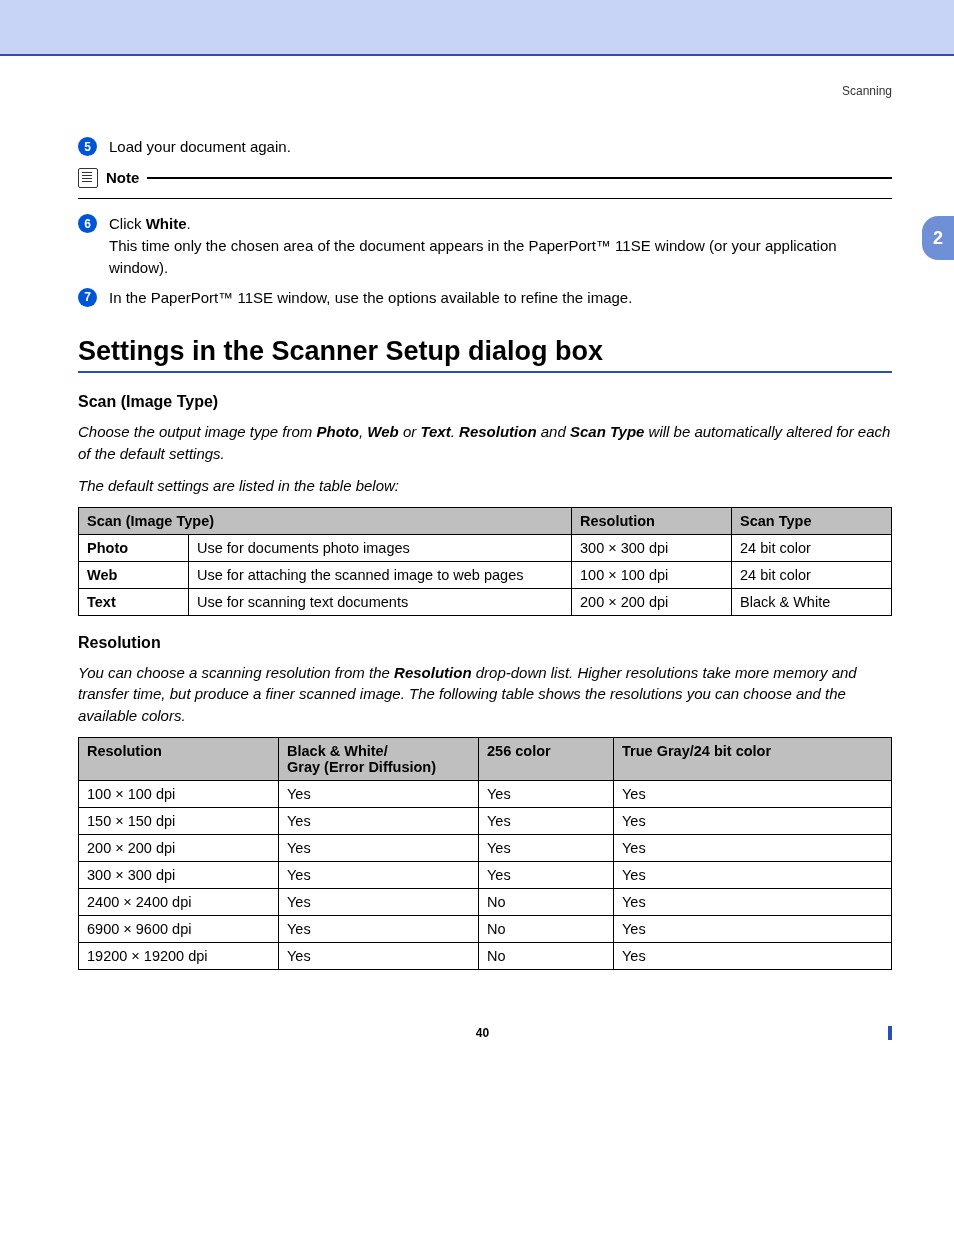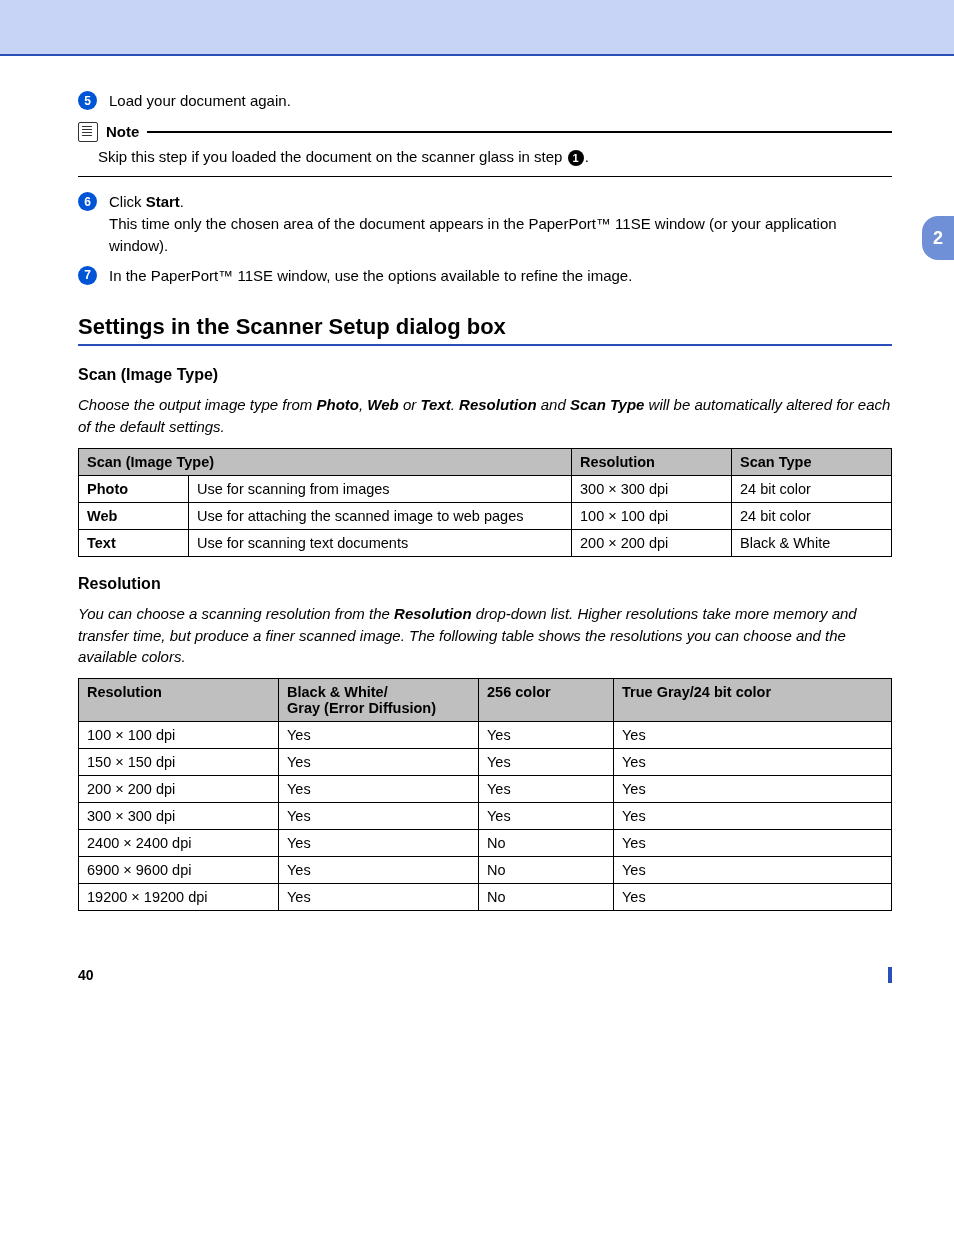--- a/index.html
+++ b/index.html
@@ -101,21 +101,21 @@
   }
   .note-label { font-weight: bold; }
   .note-rule {
     flex: 1;
     height: 1.5px;
     background: #000;
   }
   .note-body { margin: 6px 0 4px 20px; }
   .note-bottom-rule { height: 1.5px; background: #000; margin-left: 0; margin-top: 10px; }
   h2.section {
-    font-size: 22px;
+    font-size: 27px;
     font-weight: bold;
     margin: 28px 0 4px 0;
   }
   .section-rule {
     height: 2px;
     background: #2a4fb8;
     margin-bottom: 20px;
   }
   h3.subsection {
     font-size: 16px;
@@ -135,88 +135,87 @@
     text-align: left;
     font-size: 14.5px;
     vertical-align: top;
   }
   table.data th {
     background: #bfbfbf;
     font-weight: bold;
   }
   table.data td.row-head { font-weight: bold; }
   .page-num {
-    text-align: left;
-    font-weight: bold;
-    font-size: 14px;
+    text-align: center;
+    font-weight: bold;
+    font-size: 12px;
     margin-top: 56px;
     padding-right: 1px;
     border-right: 4px solid #2a4fb8;
   }
 </style>
 </head>
 <body>
 
 <div class="top-band"></div>
 
 <div class="page-body">
 
+  <div class="doc-header-right">Scanning</div>
 
   <div class="side-tab">2</div>
 
   <div class="step-row">
     <span class="step-num">5</span>
     <div class="step-text">Load your document again.</div>
   </div>
 
   <div class="note-block">
     <div class="note-head">
       <span class="note-icon"></span>
       <span class="note-label">Note</span>
       <span class="note-rule"></span>
     </div>
-    <div class="note-body">
-      <span>Skip this step if you loaded the document on the scanner glass in step </span><span class="inline-badge">1</span><span>.</span>
-    </div>
     <div class="note-bottom-rule"></div>
   </div>
 
   <div class="step-row">
     <span class="step-num">6</span>
     <div class="step-text">
-      <span>Click </span><b>Start</b><span>.</span>
+      <span>Click </span><b>White</b><span>.</span>
       <div class="sub">This time only the chosen area of the document appears in the PaperPort™ 11SE window (or your application window).</div>
     </div>
   </div>
 
   <div class="step-row">
     <span class="step-num">7</span>
     <div class="step-text">In the PaperPort™ 11SE window, use the options available to refine the image.</div>
   </div>
 
   <h2 class="section">Settings in the Scanner Setup dialog box</h2>
   <div class="section-rule"></div>
 
   <h3 class="subsection">Scan (Image Type)</h3>
   <p>
     <span>Choose the output image type from </span><b>Photo</b><span>, </span><b>Web</b><span> or </span><b>Text</b><span>. </span><b>Resolution</b><span> and </span><b>Scan Type</b><span> will be automatically altered for each of the default settings.</span>
   </p>
+  <p>The default settings are listed in the table below:</p>
 
   <table class="data">
     <thead>
       <tr>
         <th colspan="2">Scan (Image Type)</th>
         <th style="width:160px">Resolution</th>
         <th style="width:160px">Scan Type</th>
       </tr>
     </thead>
     <tbody id="st-body">
         <tr>
           <td class="row-head" style="width:110px">Photo</td>
-          <td>Use for scanning from images</td>
+          <td>Use for documents photo images</td>
           <td>300 × 300 dpi</td>
           <td>24 bit color</td>
         </tr>
         <tr>
           <td class="row-head" style="width:110px">Web</td>
           <td>Use for attaching the scanned image to web pages</td>
           <td>100 × 100 dpi</td>
           <td>24 bit color</td>
         </tr>
         <tr>

